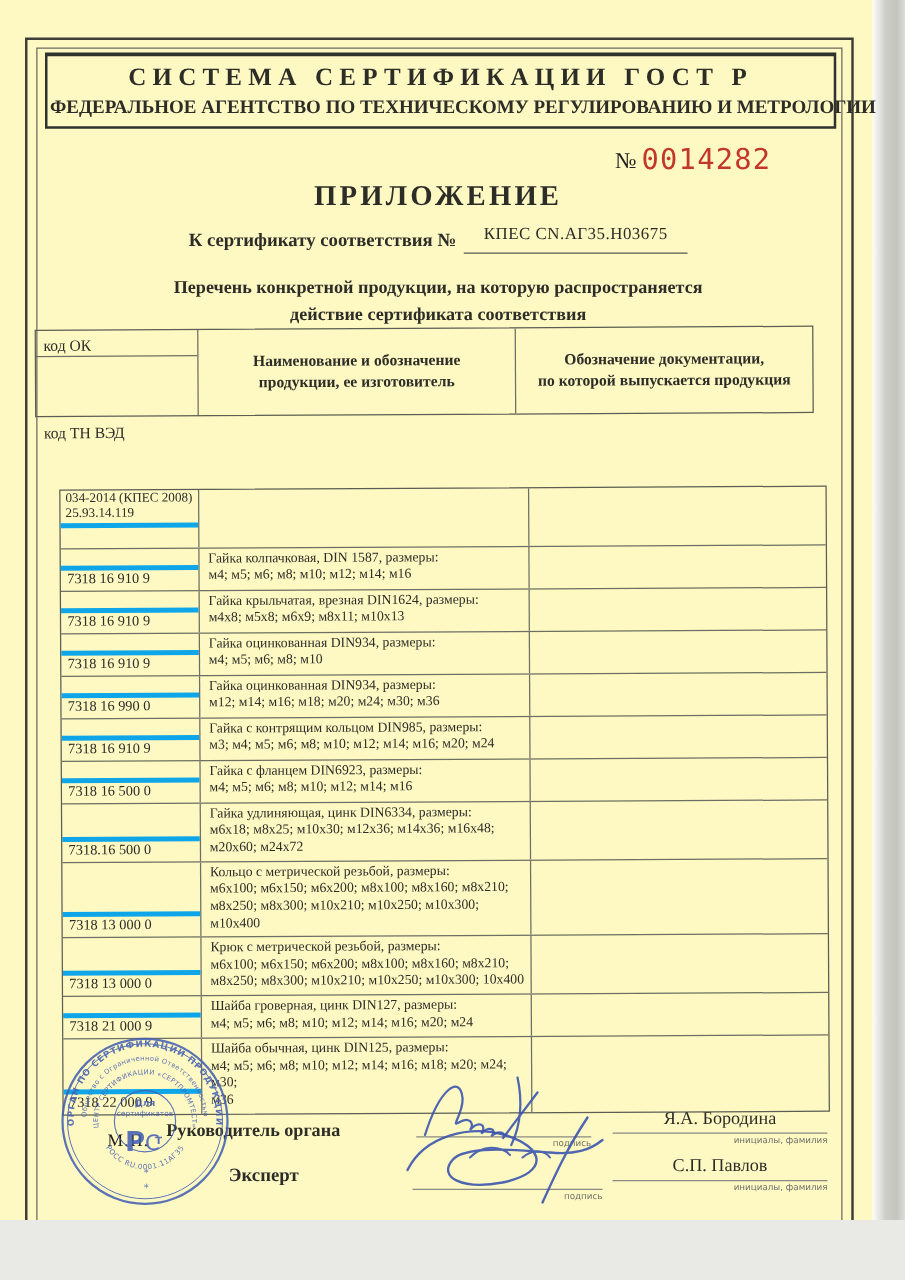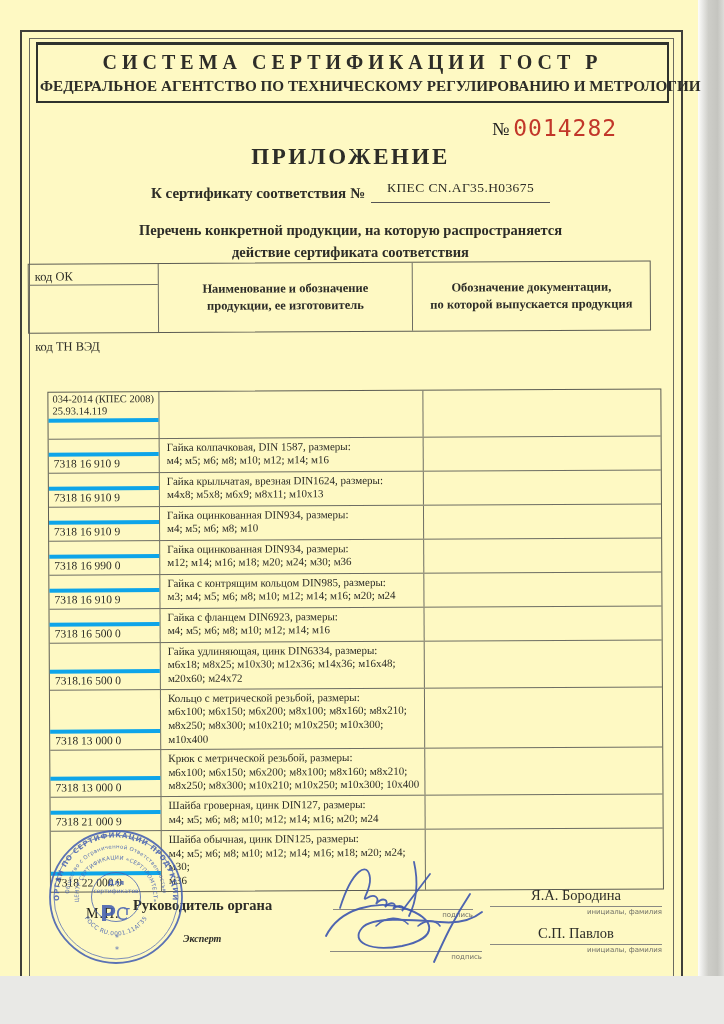--- a/index.html
+++ b/index.html
@@ -37,21 +37,21 @@
   .data-table{position:absolute;left:48px;top:390px;width:612px;border:1px solid #5d5d54;background:transparent;}
   .t-row{display:flex;border-bottom:1px solid #6e6e64;min-height:29px;}
   .t-row:last-child{border-bottom:none;}
   .c-left{width:110px;border-right:1px solid #6e6e64;display:flex;flex-direction:column;}
   .lt{flex:1.05;min-height:12px;padding:1px 3px 0 4px;font-size:10.5px;line-height:1.18;}
   .lb{min-height:14px;border-top:4px solid #0ea5e9;padding:1px 4px 1px 5px;font-size:11.5px;}
   .c-mid{width:252px;border-right:1px solid #6e6e64;padding:2px 4px 3px 7px;font-size:11px;line-height:1.24;}
   .c-right{flex:1;}
   
   .role1{position:absolute;left:133px;top:897px;font-size:14.5px;font-weight:bold;}
-  .role2{position:absolute;left:183px;top:933px;font-size:10px;font-weight:bold;font-style:italic;}
+  .role2{position:absolute;left:183px;top:933px;font-size:15px;font-weight:bold;}
   .sig-line{position:absolute;border-top:1px solid #8a8a82;}
   .small-label{position:absolute;text-align:right;font-size:7px;color:#6e6e66;font-family:"DejaVu Sans",sans-serif;}
   .name{position:absolute;width:172px;text-align:center;font-size:14.5px;}
   .mp{position:absolute;left:86px;top:906px;font-size:14px;color:#1d1d1a;letter-spacing:1px;}
   .sig-svg{position:absolute;opacity:.9;}
   .stamp-svg{position:absolute;left:46px;top:827px;opacity:.88;}
   .imprint{position:absolute;left:112px;top:997px;width:500px;text-align:center;
         font-family:"DejaVu Sans",sans-serif;font-size:6.3px;color:#8f8f89;letter-spacing:.2px;}
 </style>
 </head>

